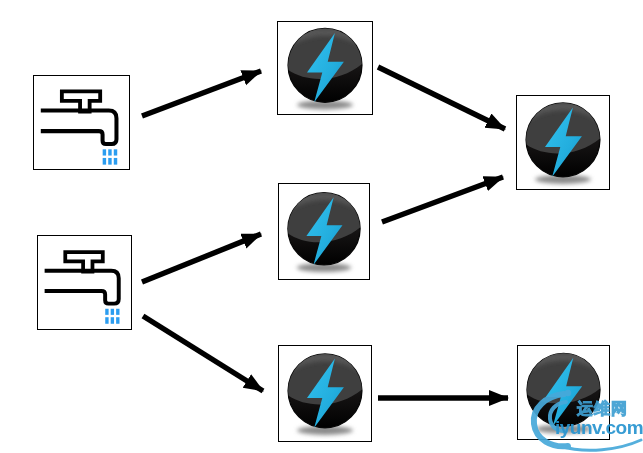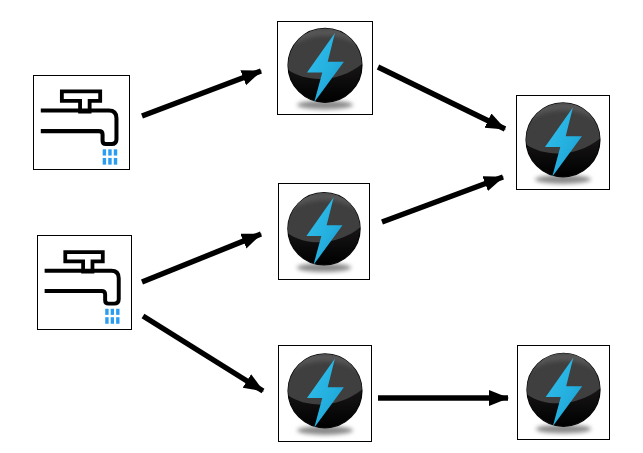--- a/index.html
+++ b/index.html
@@ -225,13 +225,25 @@
     <g clip-path="url(#circleClip)">
       <path d="M5,49 C28,69 70,66 95,42 L95,0 L5,0 Z" fill="#3f3f3f"></path>
       <path d="M10,26 Q50,2 90,26 L90,6 L10,6 Z" fill="#565656" filter="url(#soft)"></path>
     </g>
 
     <path d="M61,11 L30,55 L47,55 L38,88 L71,43 L53,43 Z" fill="url(#boltGrad)"></path>
   </svg>
 </div>
     </div>
 
+  <div id="watermark">
+    <svg viewBox="0 0 119 67" xmlns="http://www.w3.org/2000/svg">
+      <g fill="none" stroke="#47a9da" stroke-linecap="round">
+        <path d="M40,8 C22,10 8,22 10,38 C12,54 28,62 44,60" stroke-width="6"></path>
+        <path d="M42,16 C32,17 25,24 26,33 C27,41 34,46 42,45" stroke-width="4"></path>
+        <path d="M36,60 C62,68 95,64 117,54" stroke-width="3"></path>
+      </g>
+      <circle cx="44" cy="7" r="3.2" fill="#47a9da"></circle>
+    </svg>
+    <span class="wm-site">运维网</span>
+    <span class="wm-domain">iyunv.com</span>
+  </div>
 </div>
 
 </body></html>

